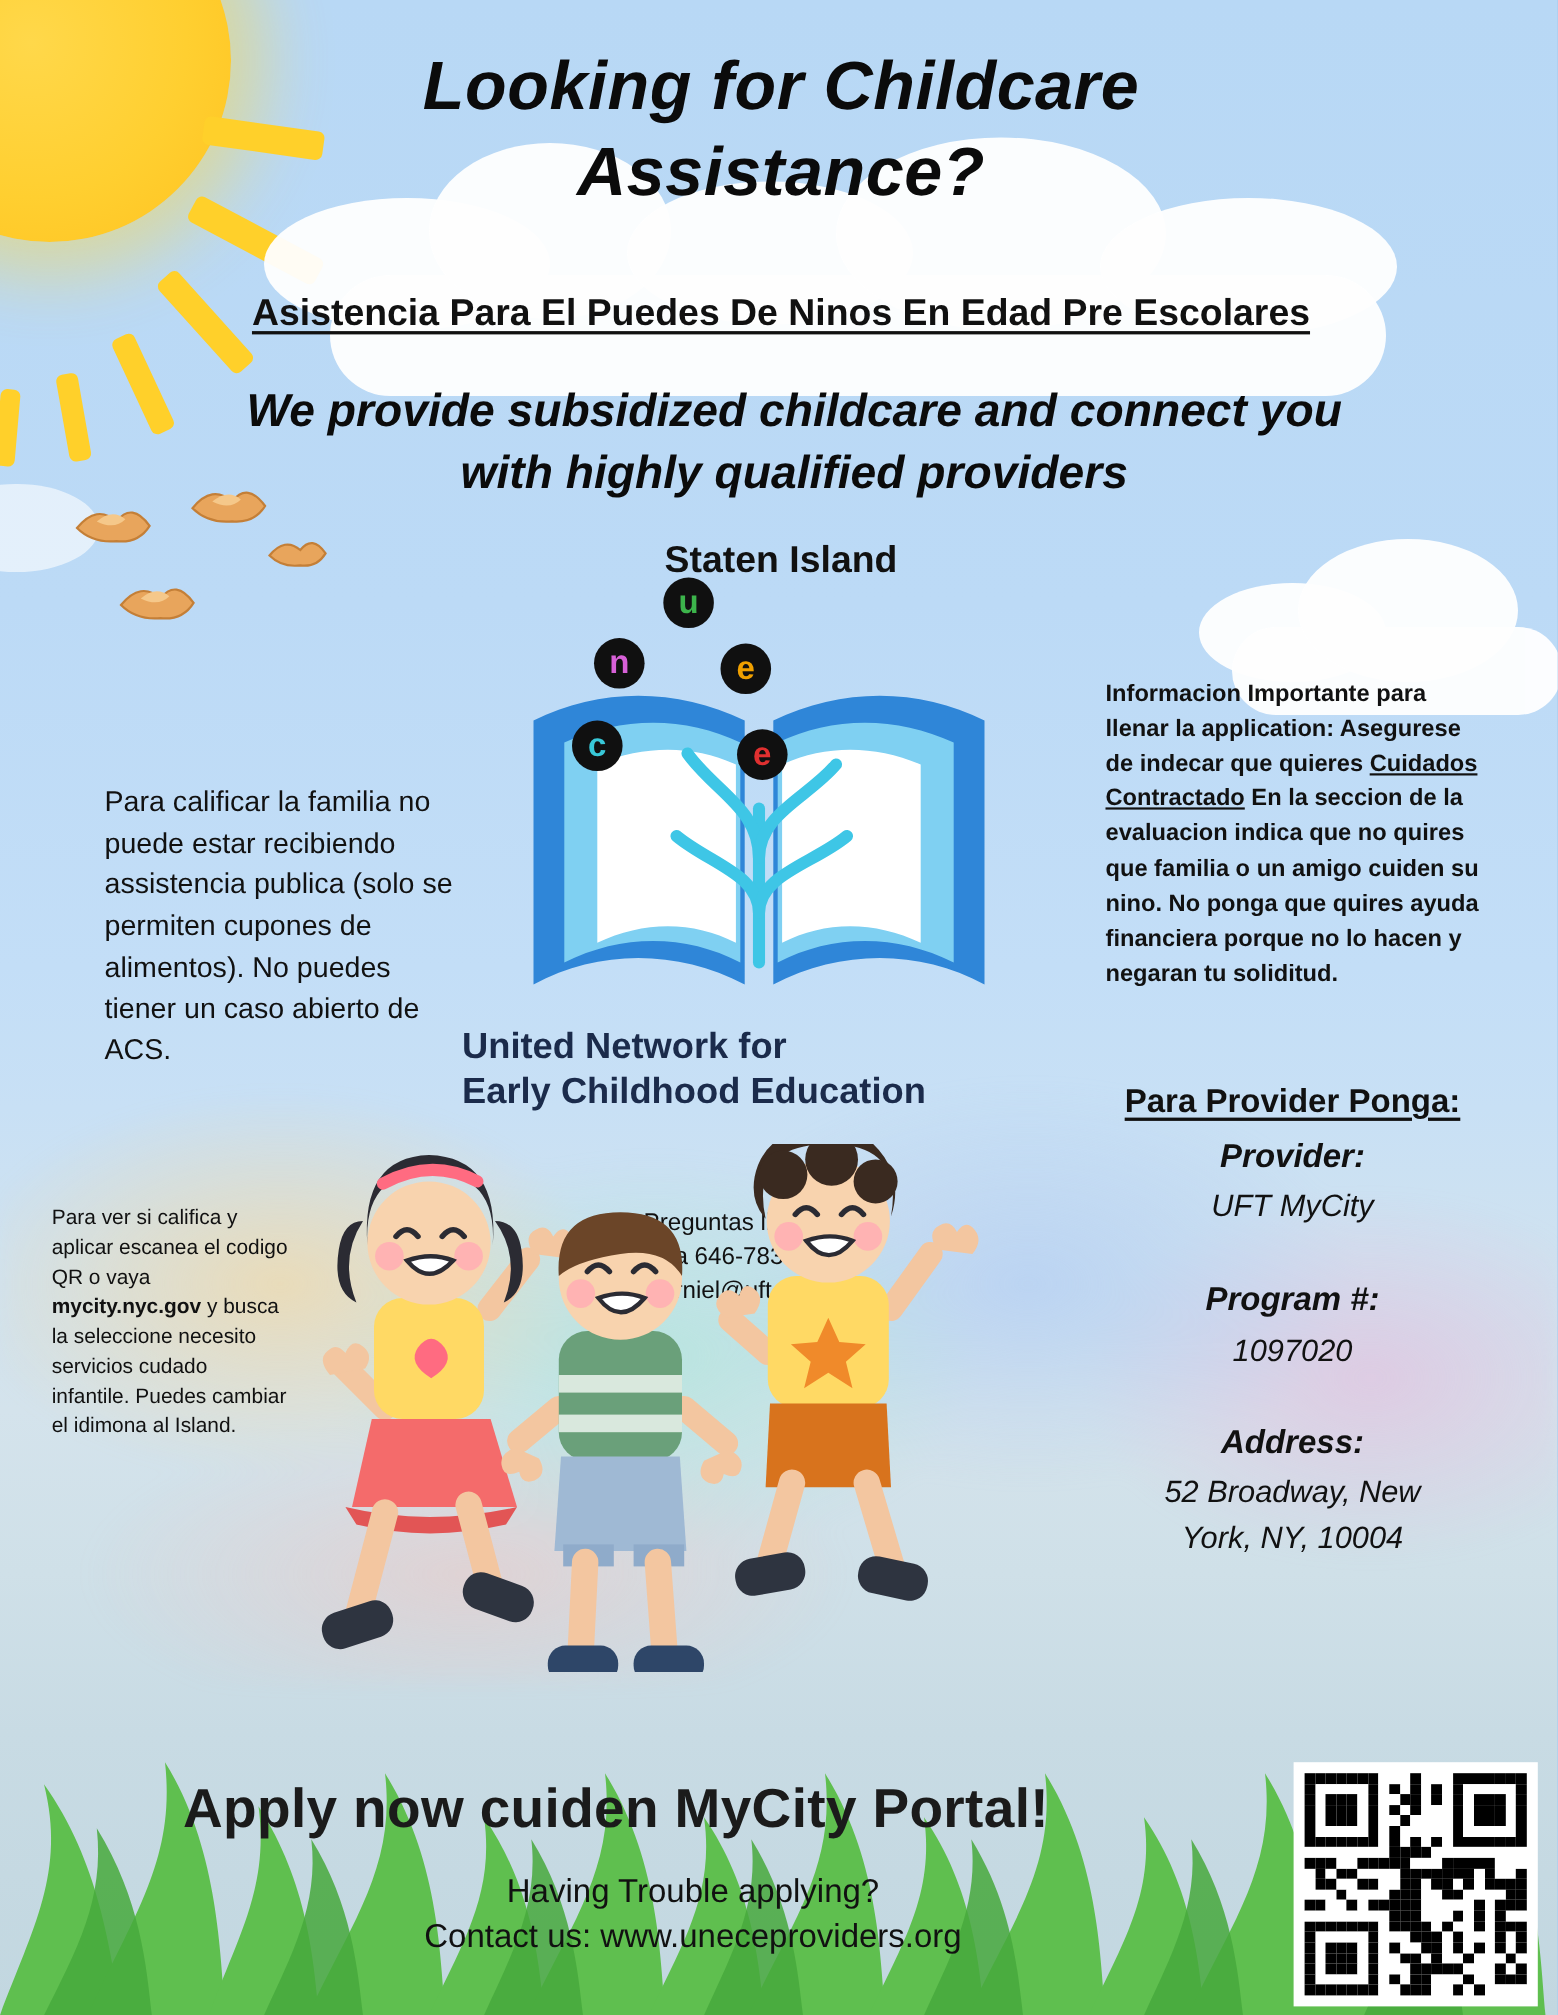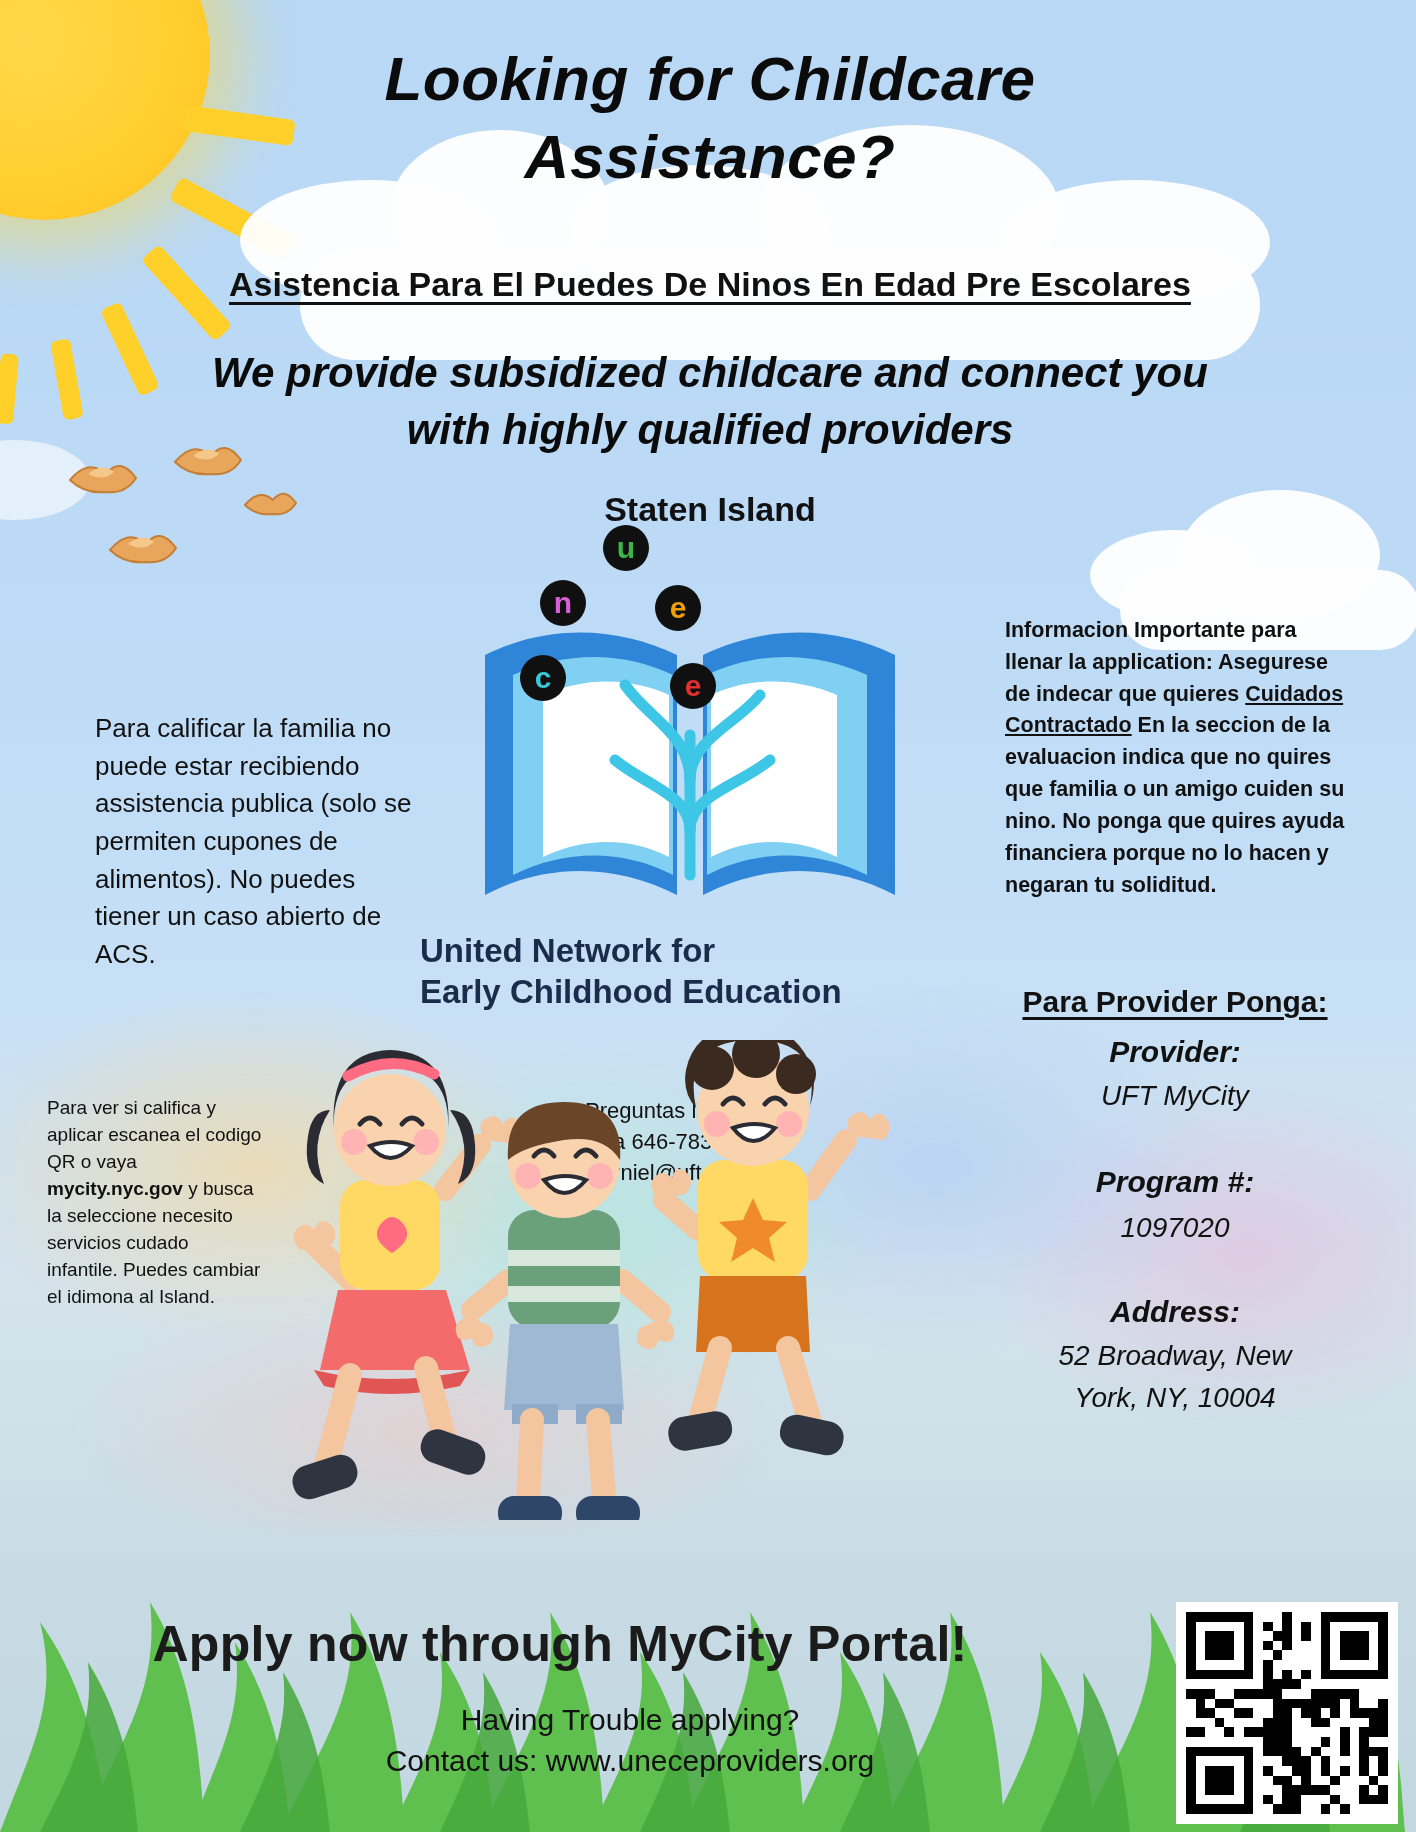--- a/index.html
+++ b/index.html
@@ -47,21 +47,21 @@
     position:absolute; left:180px; top:40px; width:1060px;
     text-align:center; font-size:62px; font-weight:bold; font-style:italic;
     color:#0b0b0b; line-height:1.25; letter-spacing:.5px;
   }
   .sub-es {
     position:absolute; left:140px; top:265px; width:1140px; text-align:center;
     font-size:34px; font-weight:bold; color:#111; text-decoration:underline;
     text-underline-offset:6px;
   }
   .tagline {
-    position:absolute; left:40px; top:345px; width:1340px; text-align:center;
+    position:absolute; left:52px; top:345px; width:1340px; text-align:center;
     font-size:42px; font-weight:bold; font-style:italic; color:#0b0b0b; line-height:1.35;
   }
   .borough {
     position:absolute; left:40px; top:490px; width:1340px; text-align:center;
     font-size:34px; font-weight:bold; color:#111;
   }
   .left-note {
     position:absolute; left:95px; top:710px; width:320px;
     font-size:26px; color:#111; line-height:1.45;
   }
@@ -338,21 +338,21 @@
         <circle cx="136" cy="44" r="20" fill="#3a2a20"></circle>
         <circle cx="57" cy="94" r="13" fill="#ffb3b3"></circle>
         <circle cx="129" cy="94" r="13" fill="#ffb3b3"></circle>
         <path d="M63 74 q10 -12 20 0" stroke="#2b2b33" stroke-width="5" fill="none" stroke-linecap="round"></path>
         <path d="M105 74 q10 -12 20 0" stroke="#2b2b33" stroke-width="5" fill="none" stroke-linecap="round"></path>
         <path d="M73 98 q20 26 42 0 q-20 -8 -42 0z" fill="#fff" stroke="#2b2b33" stroke-width="4"></path>
       </g>
     </svg>
   </div>
 
-  <div class="apply">Apply now through MyCity Portal!</div>
+  <div class="apply">Apply now cuiden MyCity Portal!</div>
   <div class="trouble">
     <div>Having Trouble applying?</div>
     <div>Contact us: www.uneceproviders.org</div>
   </div>
 
   <div class="qr">
     <div class="qr-grid" id="qrgrid">
         <div></div>
         <div></div>
         <div></div>

